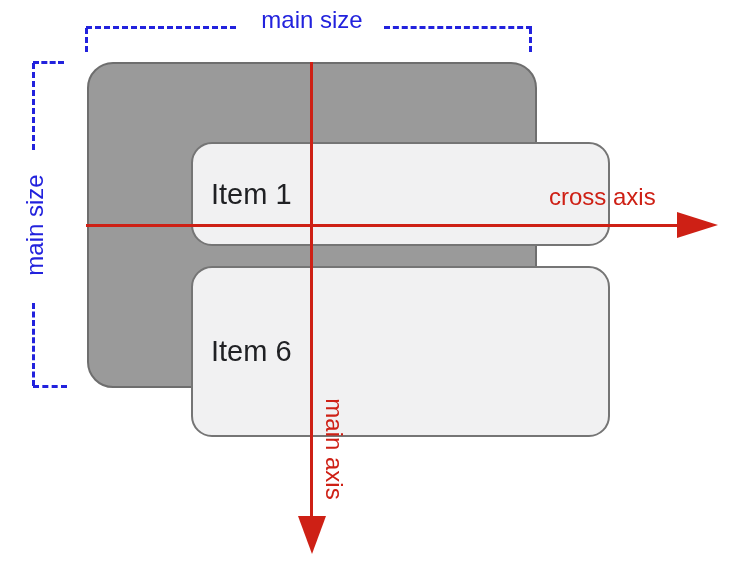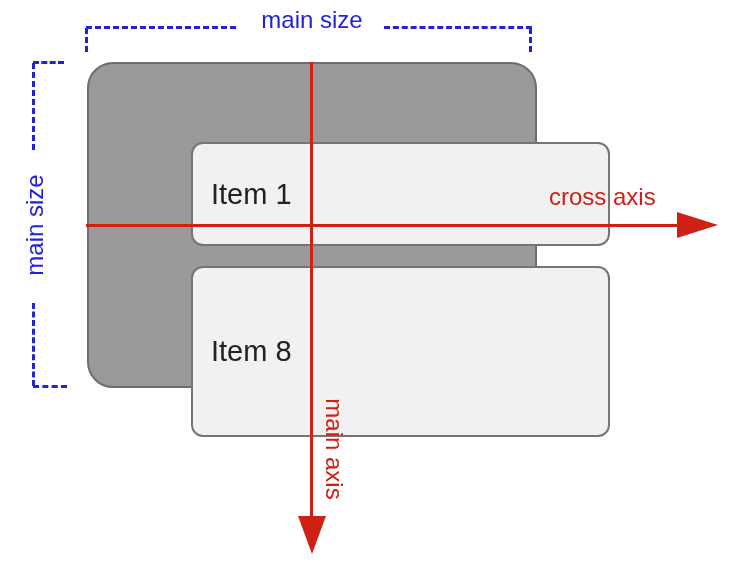--- a/index.html
+++ b/index.html
@@ -30,21 +30,21 @@
     left: 87px; top: 62px;
     width: 450px; height: 326px;
     background: var(--container-gray);
     border: 2px solid var(--container-border);
     border-radius: 26px;
   }
   .flex-item {
     position: absolute;
     background: var(--item-fill);
     border: 2px solid var(--item-border);
-    border-radius: 12px;
+    border-radius: 21px;
     display: flex;
     align-items: center;
     padding-left: 18px;
     font-size: 29px;
     color: var(--item-text);
   }
   .item-1 { left: 102px; top: 78px;  width: 419px; height: 104px; }
   .item-2 { left: 102px; top: 202px; width: 419px; height: 171px; }
 
   
@@ -121,21 +121,21 @@
 </head>
 <body>
 
 <div class="canvas">
 
   <div class="flex-container">
     <div class="flex-item item-1">
       <span>Item 1</span>
     </div>
     <div class="flex-item item-2">
-      <span>Item 8</span>
+      <span>Item 6</span>
     </div>
   </div>
 
   <div class="dash-v cs-tick-left"></div>
   <div class="dash-h cs-seg-left"></div>
   <div class="size-label cross-size-label">main size</div>
   <div class="dash-h cs-seg-right"></div>
   <div class="dash-v cs-tick-right"></div>
 
   <div class="dash-h ms-tick-top"></div>

